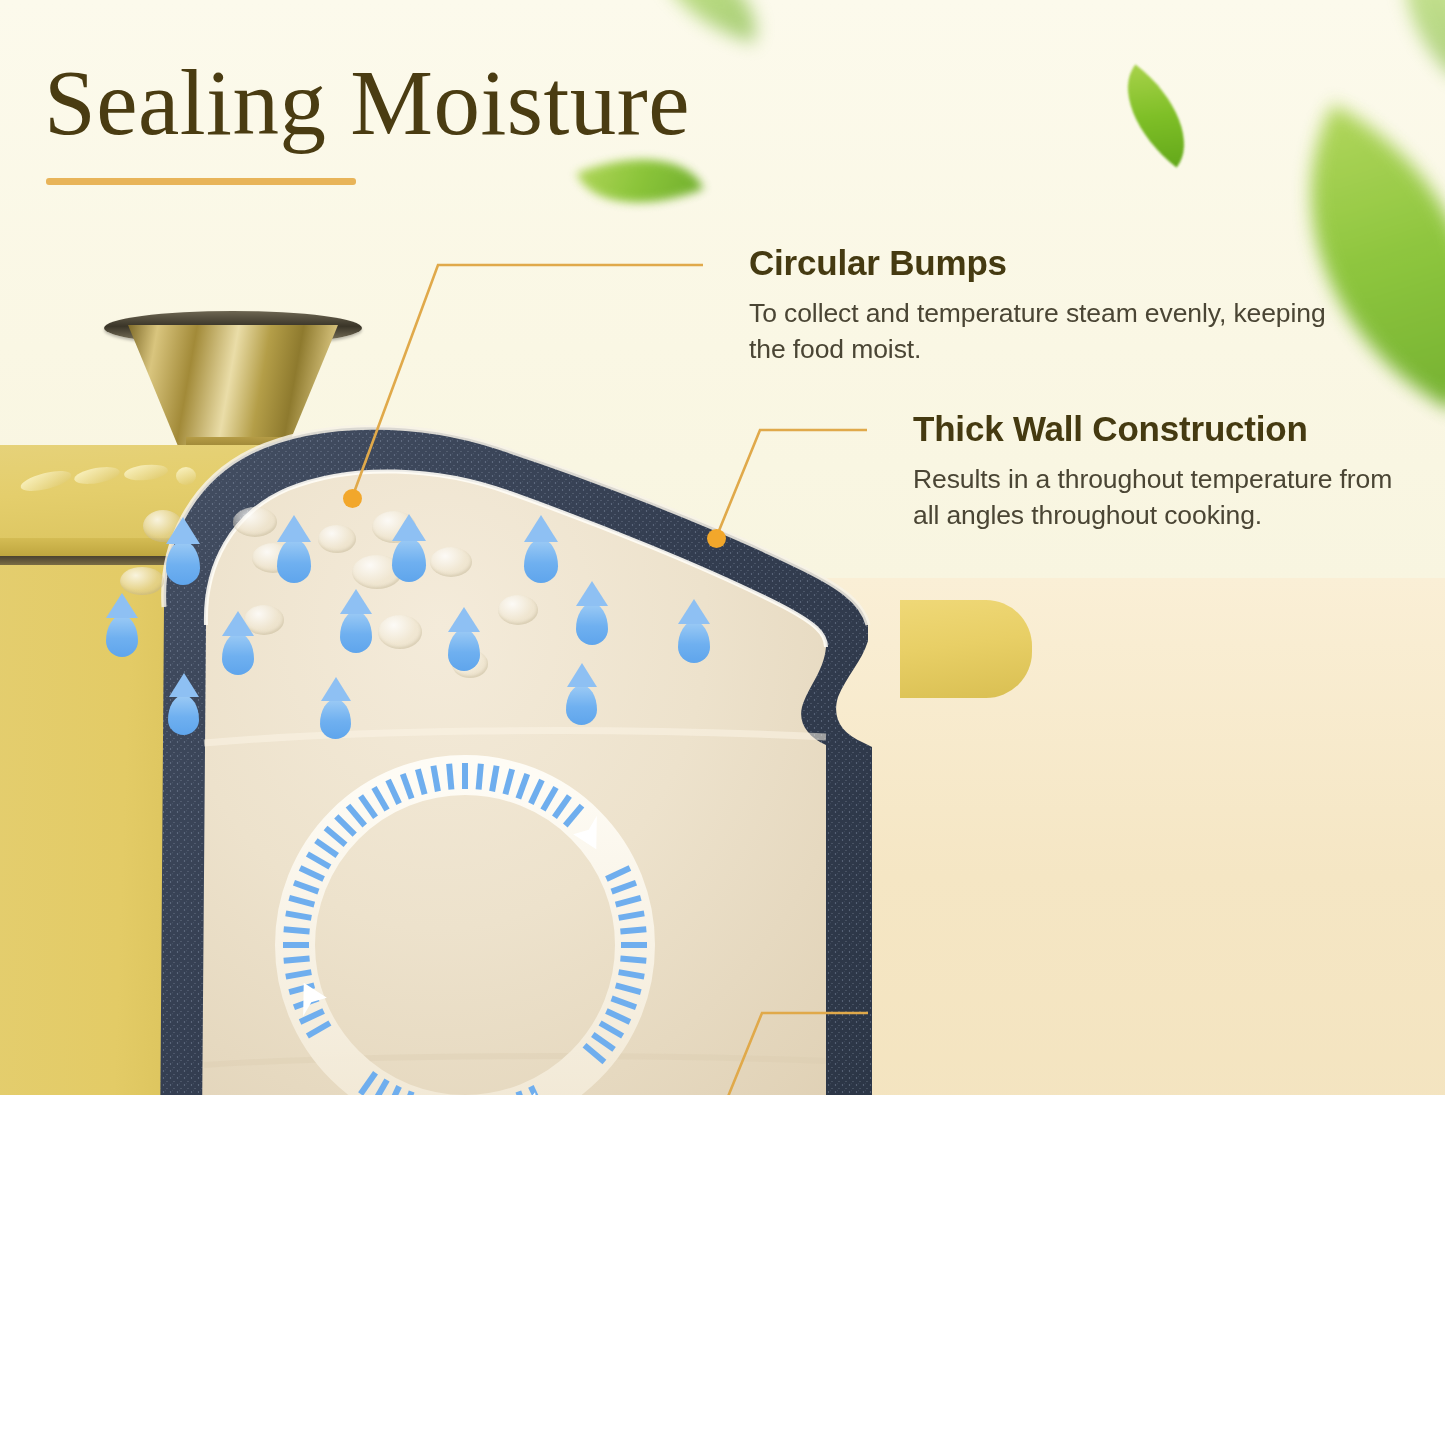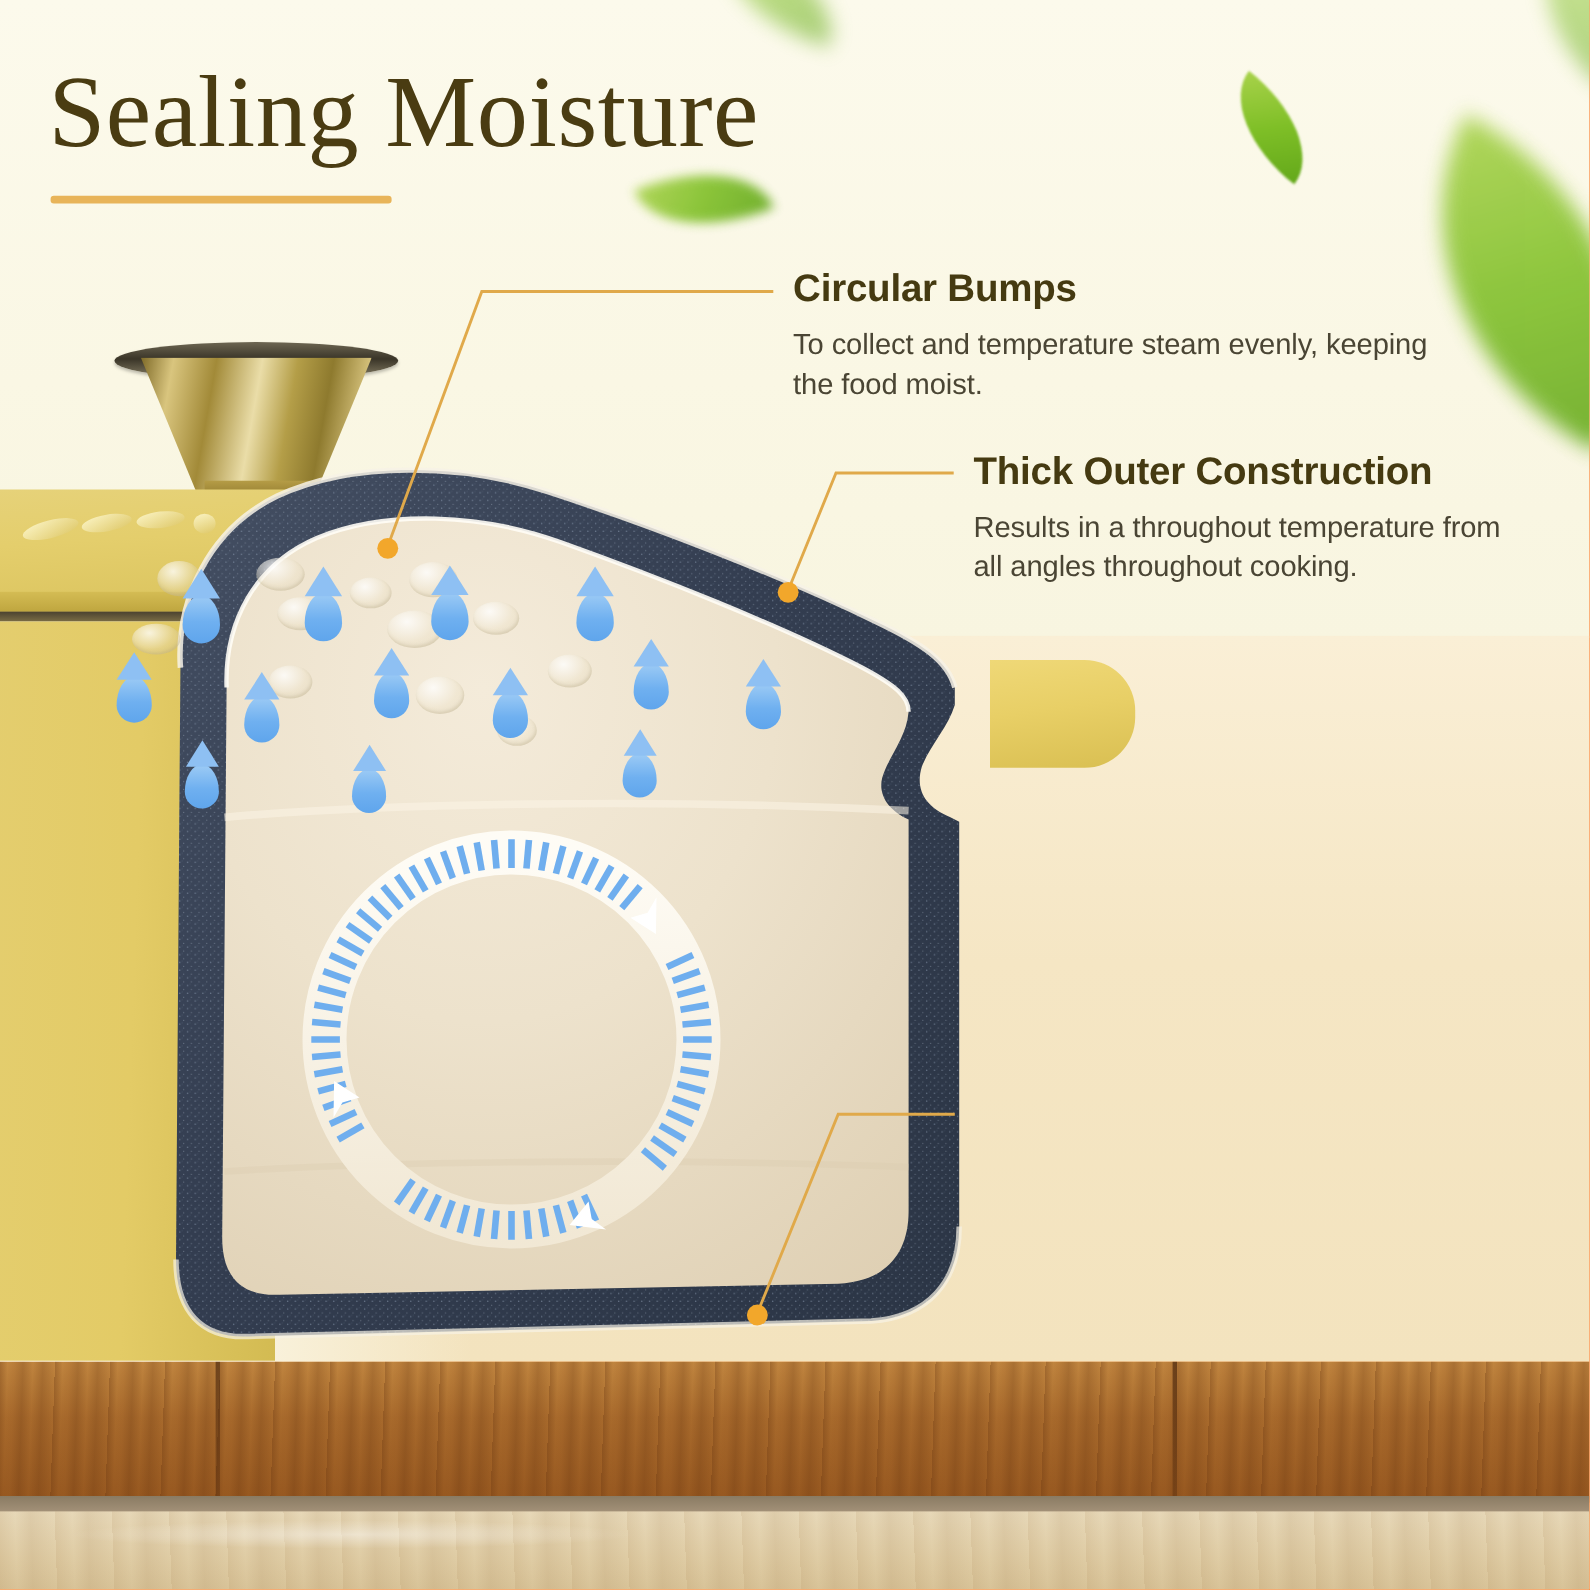--- a/index.html
+++ b/index.html
@@ -3,22 +3,22 @@
 <meta charset="utf-8">
 <style>
   * { margin:0; padding:0; box-sizing:border-box; }
   html, body {
     width:1445px; height:1445px;
     font-family:"Liberation Sans", sans-serif;
     overflow:hidden;
   }
   #stage {
     position:relative;
-    width:1445px; height:1445px;
-    background:#f97316;
+    width:1445px; height:1095px;
+    background:#14b8a6;
     overflow:hidden;
   }
 
   
   .bg-upper {
     position:absolute; left:0; top:0; width:1445px; height:580px;
     background:linear-gradient(180deg,#FCFAEC 0%,#FAF7E4 60%,#F8F5E0 100%);
   }
   .bg-lower-right {
     position:absolute; left:0; top:578px; width:1445px; height:660px;
@@ -47,21 +47,21 @@
     color:#4A3C12; letter-spacing:.5px;
     white-space:nowrap; line-height:1;
   }
   .title-rule {
     position:absolute; left:46px; top:178px;
     width:310px; height:7px; border-radius:3px;
     background:#E8B459;
   }
 
   
-  .callout { position:absolute; }
+  .callout { position:absolute;margin-left:28px; }
   .callout h2 {
     font-size:35px; font-weight:700; color:#453A11;
     line-height:1.16; letter-spacing:-.2px;
     margin-bottom:11px;
   }
   .callout p {
     font-size:26.5px; font-weight:400; color:#4A4534;
     line-height:1.36; letter-spacing:-.1px;
   }
   #callout-bumps   { left:721px; top:243px; width:600px; }
@@ -431,21 +431,21 @@
   <div class="dot" style="left:343px;top:489px;"></div>
   <div class="dot" style="left:707px;top:529px;"></div>
   <div class="dot" style="left:679px;top:1186px;"></div>
 
   <div class="callout" id="callout-bumps">
     <h2>Circular Bumps</h2>
     <p>To collect and temperature steam evenly, keeping the food moist.</p>
   </div>
 
   <div class="callout" id="callout-wall">
-    <h2>Thick Outer Construction</h2>
+    <h2>Thick Wall Construction</h2>
     <p>Results in a throughout temperature from all angles throughout cooking.</p>
   </div>
 
   <div class="callout" id="callout-coating">
   </div>
 
   <div class="board"></div>
   <div class="board-seam" style="left:196px;"></div>
   <div class="board-seam" style="left:1066px;"></div>
   <div class="board-edge"></div>

